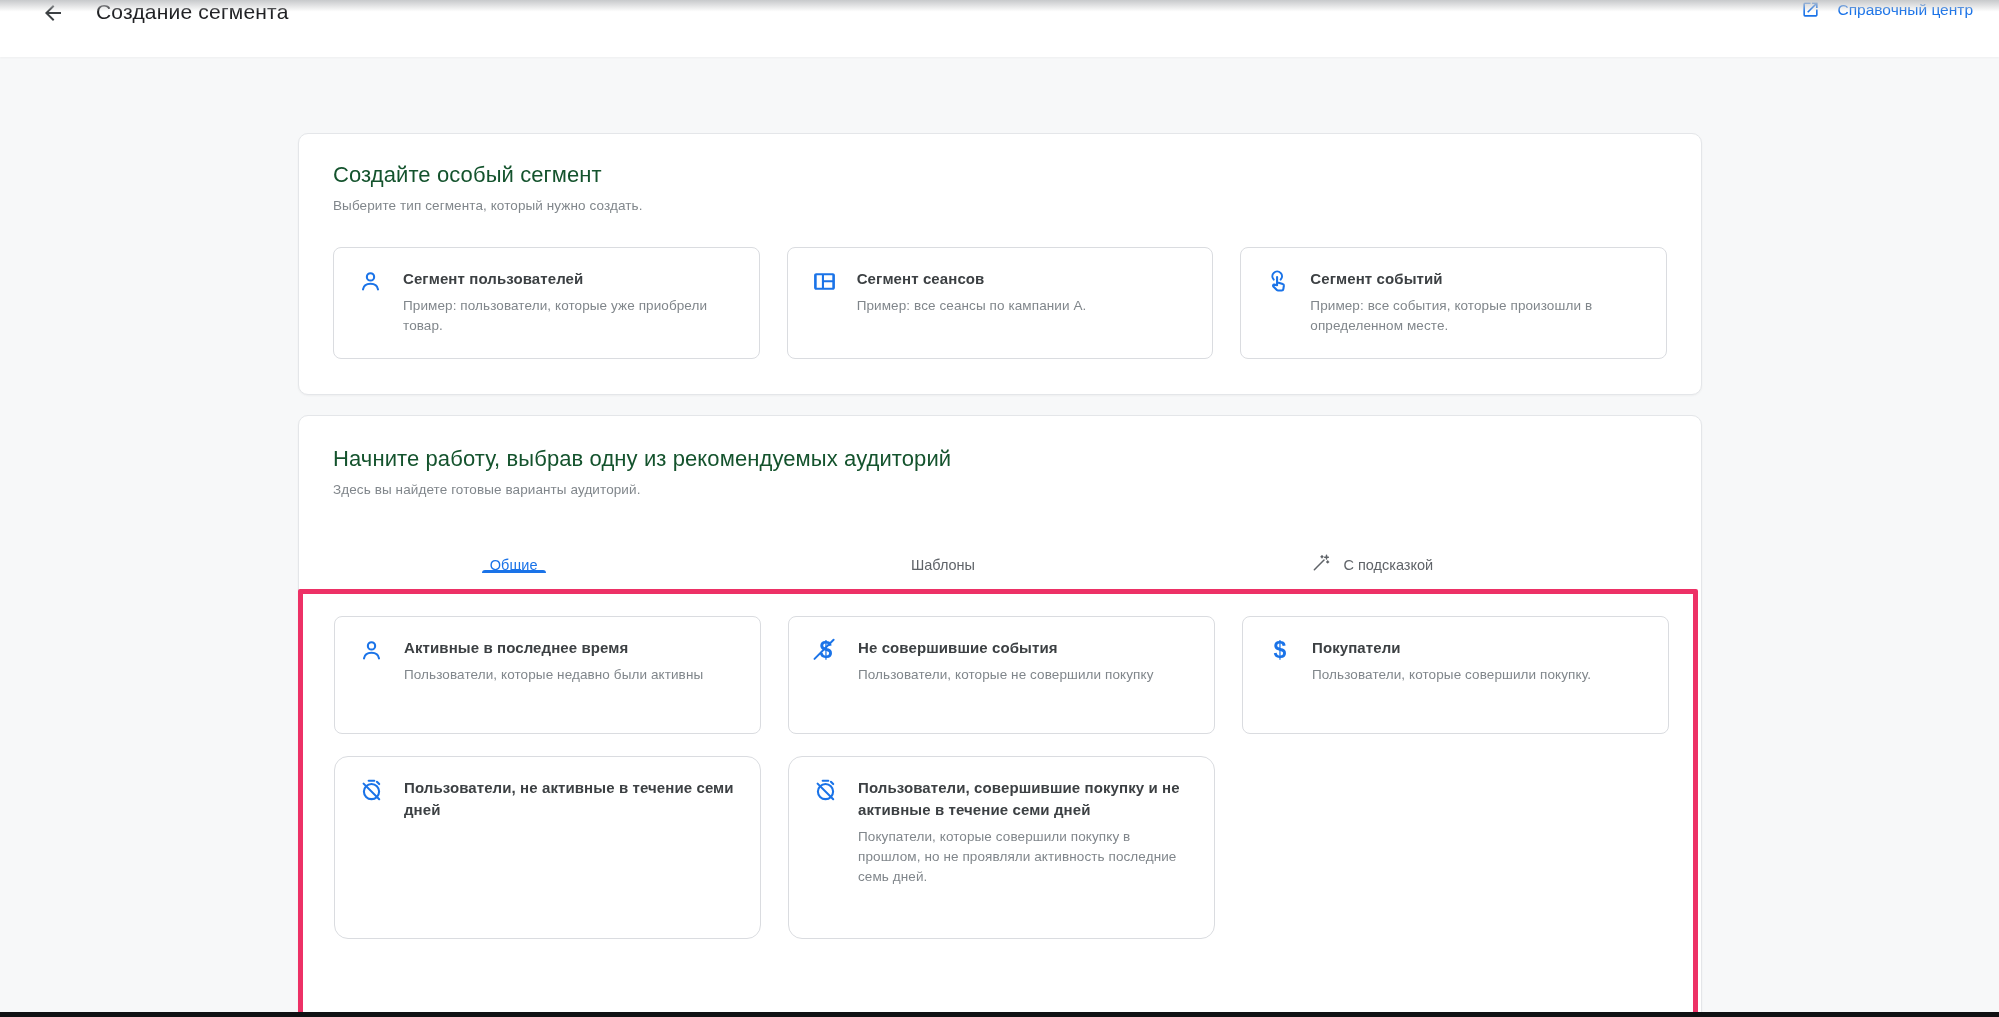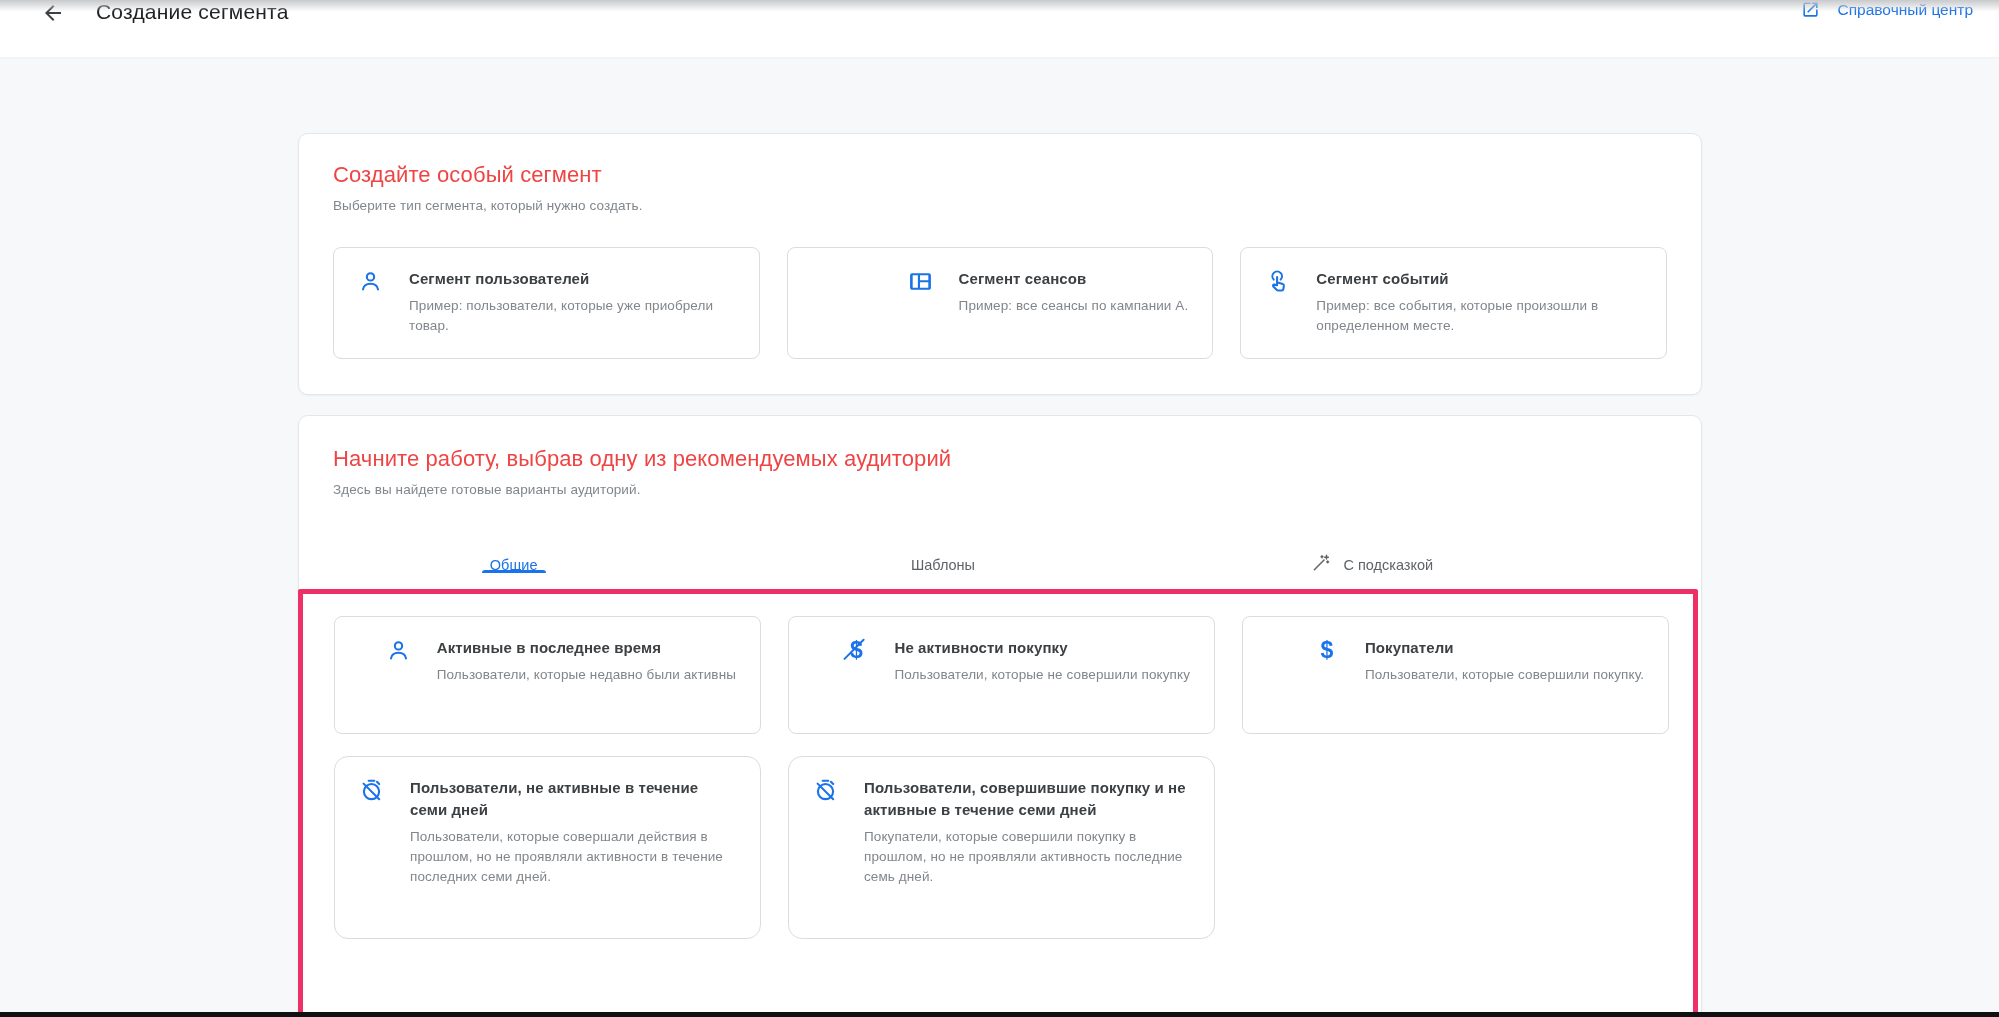--- a/index.html
+++ b/index.html
@@ -37,32 +37,31 @@
 
   
   .main { position:absolute; top:57px; left:298px; width:1404px; }
 
   .panel {
     background:#ffffff;
     border:1px solid #e4e6e9;
     border-radius:10px;
     box-shadow:0 1px 2px rgba(60,64,67,.05);
   }
-  .panel-title { font-size:22px; font-weight:400; color:#ef4444; letter-spacing:.1px; }
+  .panel-title { font-size:22px; font-weight:400; color:#14532d; letter-spacing:.1px; }
   .panel-sub { font-size:13.5px; color:#80868b; margin-top:10px; letter-spacing:.1px; }
 
   
   .panel-a { margin-top:76px; height:262px; padding:28px 34px; }
   .cards-grid { display:grid; grid-template-columns:repeat(3,1fr); column-gap:27px; margin-top:34px; }
 
   .mini-card {
     border:1px solid #dadce0; border-radius:8px;
-    padding:20px 24px; display:flex; gap:25px; cursor:pointer;
+    padding:20px 24px; display:flex; gap:19px; cursor:pointer;
     background:#fff;
-    justify-content:flex-end;
   }
   .mini-card .m-icon { width:26px; flex:0 0 26px; padding-top:1px; }
   .m-icon svg { width:25px; height:25px; }
   .m-icon .stroke { fill:none; stroke:#1a73e8; stroke-width:2; stroke-linecap:round; stroke-linejoin:round; }
   .m-icon .fill   { fill:#1a73e8; }
   .mini-title { font-size:15px; font-weight:700; color:#3c4043; line-height:22px; letter-spacing:.1px; }
   .mini-desc  { font-size:13.5px; color:#80868b; margin-top:6px; line-height:20px; letter-spacing:.1px; }
   .h-112 { height:112px; }
 
   .dollar-wrap { position:relative; width:22px; height:25px;
@@ -195,21 +194,21 @@
           </span>
           <div>
             <div class="mini-title">Активные в последнее время</div>
             <div class="mini-desc">Пользователи, которые недавно были активны</div>
           </div>
         </div>
 
         <div class="mini-card h-118">
           <span class="m-icon dollar-wrap"><span>$</span><i class="dollar-slash"></i></span>
           <div>
-            <div class="mini-title">Не активности покупку</div>
+            <div class="mini-title">Не совершившие события</div>
             <div class="mini-desc">Пользователи, которые не совершили покупку</div>
           </div>
         </div>
 
         <div class="mini-card h-118">
           <span class="m-icon dollar-wrap"><span>$</span></span>
           <div>
             <div class="mini-title">Покупатели</div>
             <div class="mini-desc">Пользователи, которые совершили покупку.</div>
           </div>
@@ -219,21 +218,20 @@
           <span class="m-icon">
             <svg viewBox="0 0 24 24">
               <circle class="stroke" cx="12" cy="13" r="7.3"></circle>
               <path class="stroke" d="M9.3 2.6h5.4"></path>
               <path class="stroke" d="M17.2 3.6l2.2 2.2"></path>
               <path class="stroke" d="M4.4 5.4 19.4 20.4"></path>
             </svg>
           </span>
           <div>
             <div class="mini-title">Пользователи, не активные в течение семи дней</div>
-            <div class="mini-desc">Пользователи, которые совершали действия в прошлом, но не проявляли активности в течение последних семи дней.</div>
           </div>
         </div>
 
         <div class="mini-card h-183">
           <span class="m-icon">
             <svg viewBox="0 0 24 24">
               <circle class="stroke" cx="12" cy="13" r="7.3"></circle>
               <path class="stroke" d="M9.3 2.6h5.4"></path>
               <path class="stroke" d="M17.2 3.6l2.2 2.2"></path>
               <path class="stroke" d="M4.4 5.4 19.4 20.4"></path>

